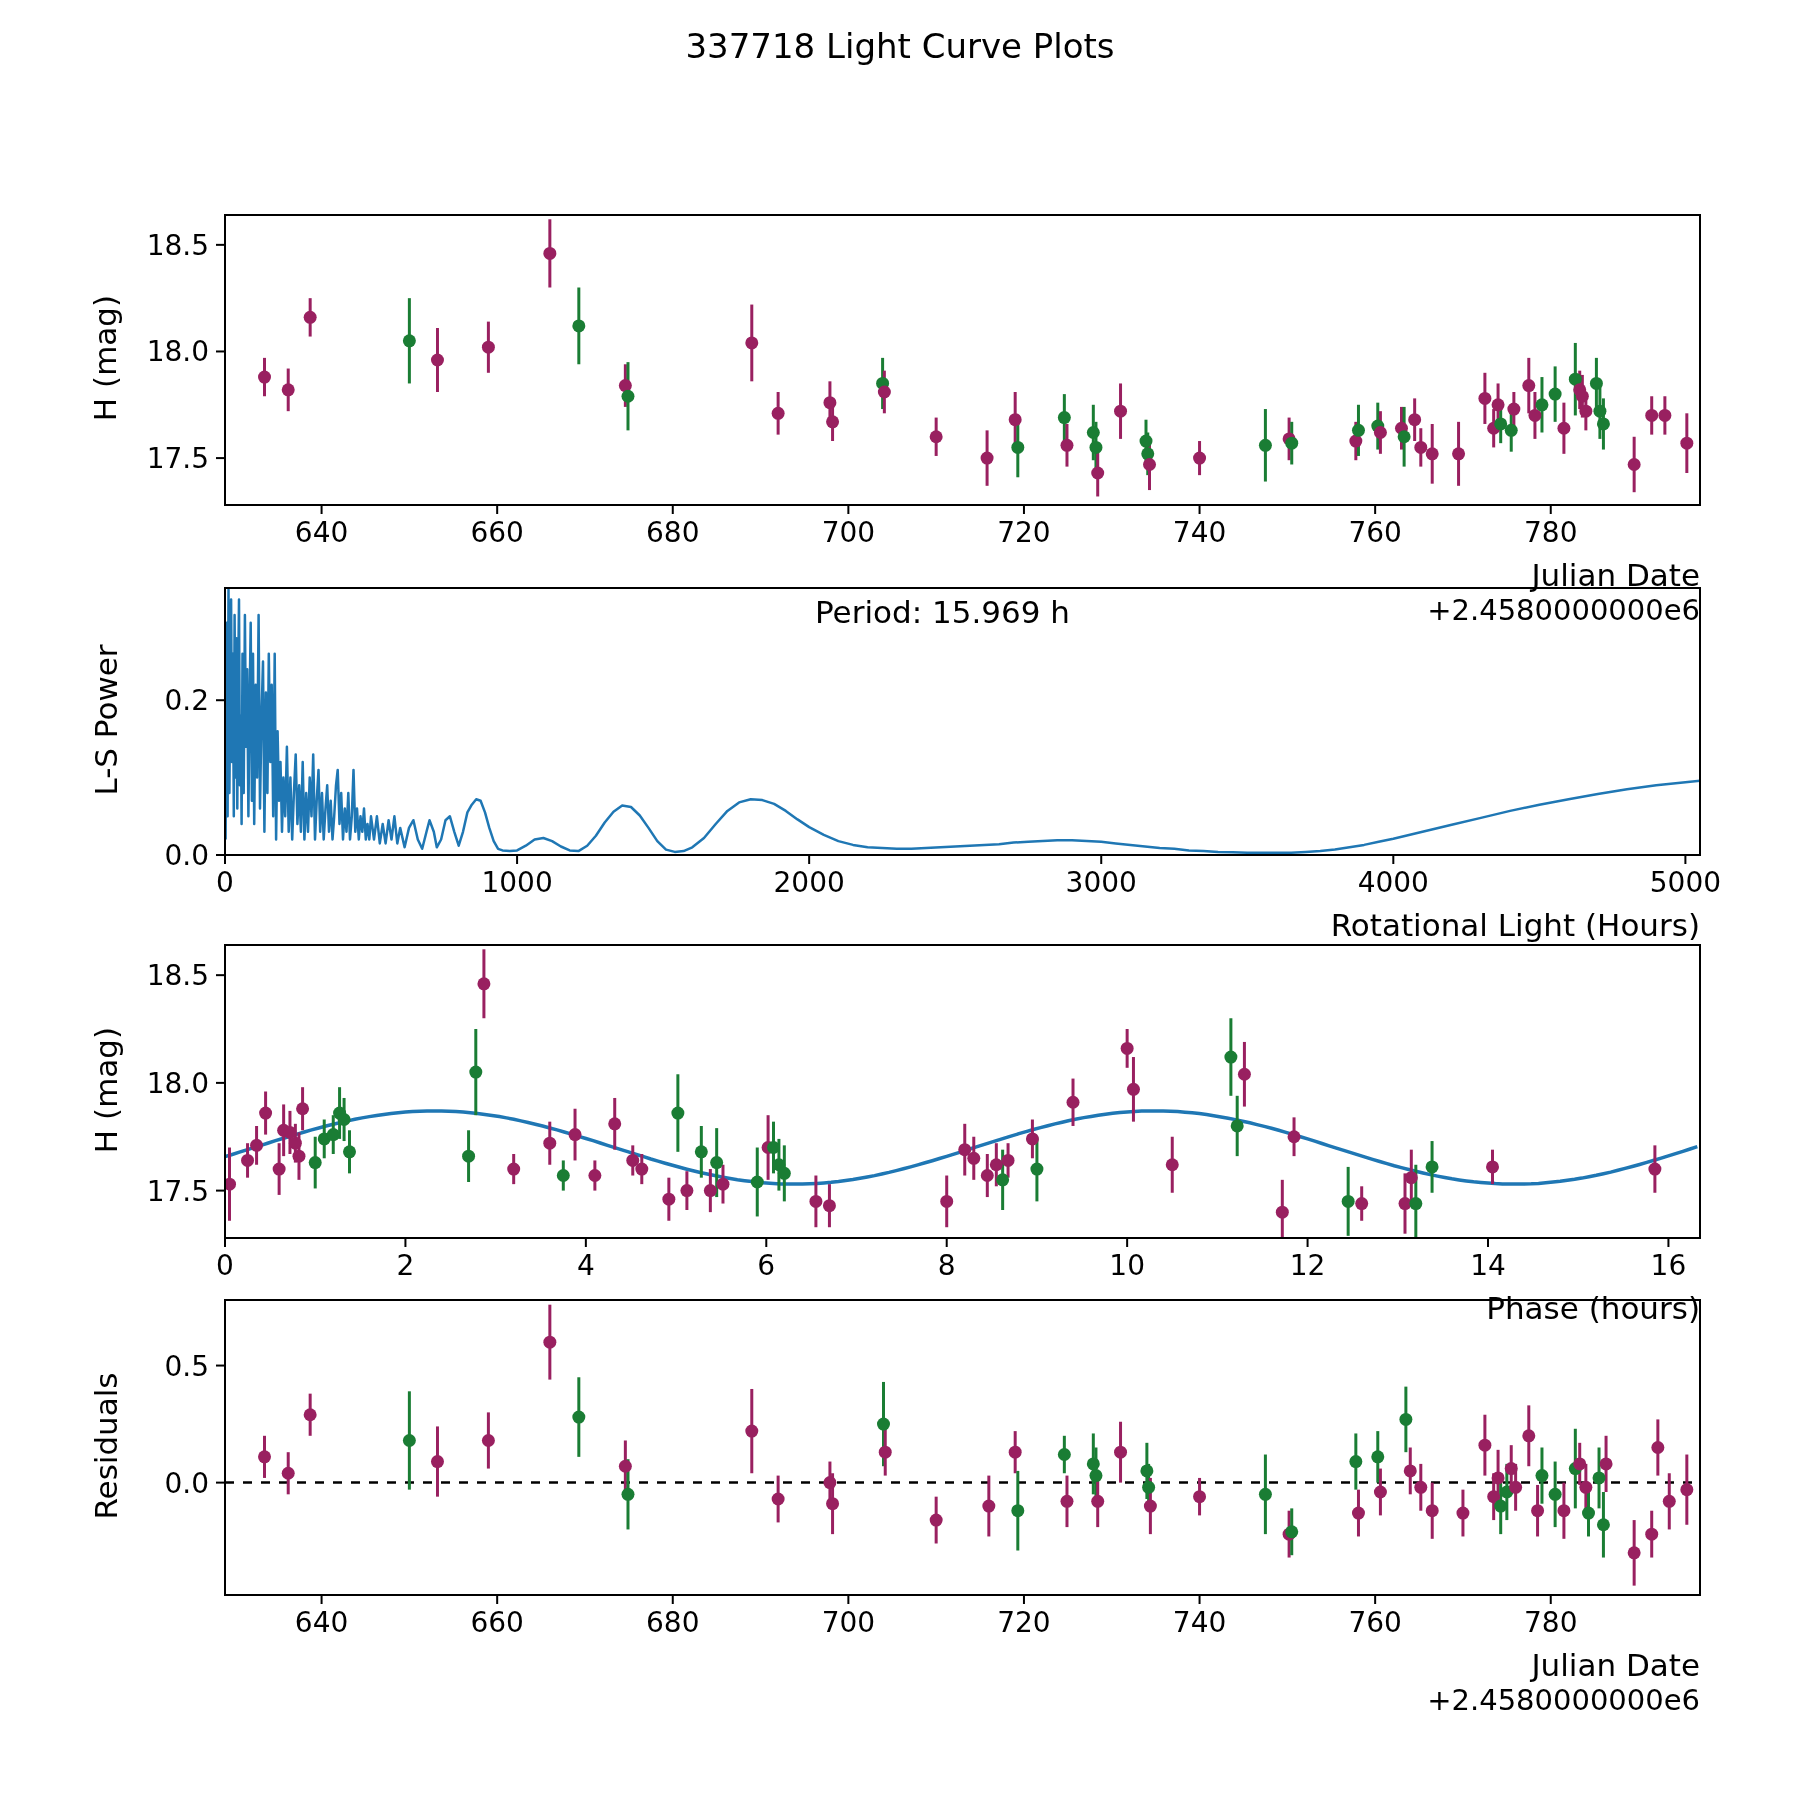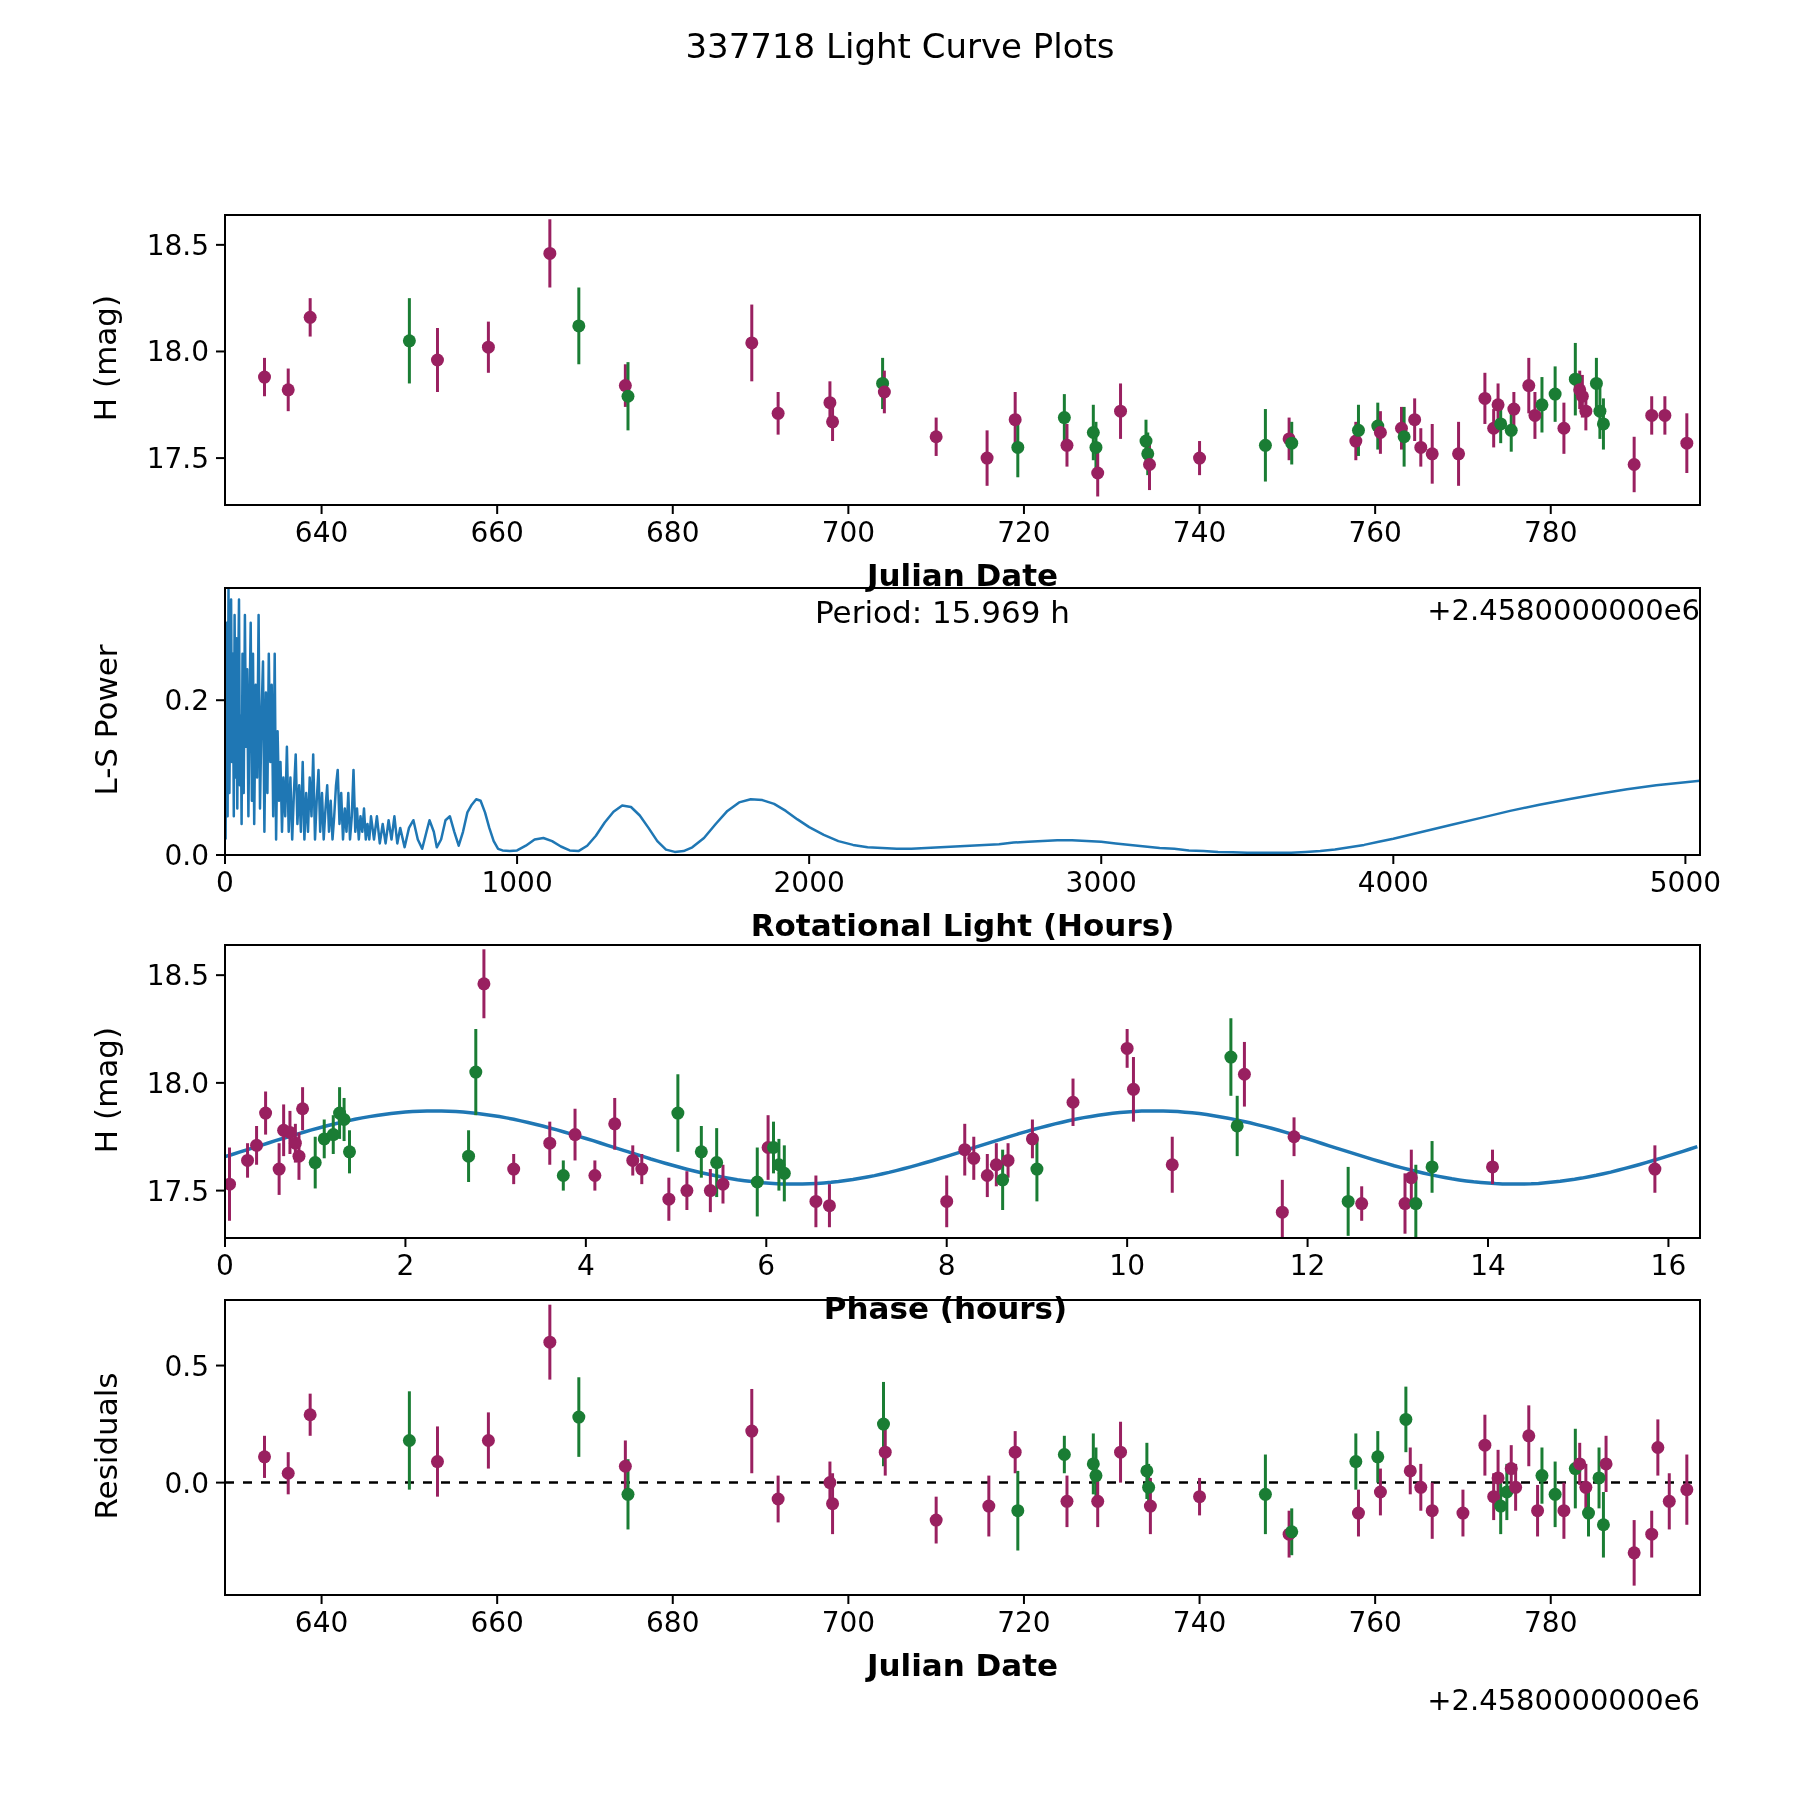--- a/index.html
+++ b/index.html
@@ -1,19 +1,19 @@
 <!DOCTYPE html>
 <html><head>
 <meta charset="utf-8">
 <style>
   html,body{margin:0;padding:0;background:#ffffff;width:1800px;height:1800px;overflow:hidden;
     font-family:"DejaVu Sans",sans-serif;color:#000;}
   .abs{position:absolute;}
   .fig-title{left:0;top:26px;width:1800px;text-align:center;font-size:34px;}
-  .xlabel{font-size:31px;text-align:center;font-weight:bold;}
+  .xlabel{font-size:31px;text-align:right;}
   .ylabel{font-size:31px;text-align:center;transform:rotate(-90deg);transform-origin:center center;}
   .offset-text{font-size:29px;text-align:right;margin-top:36px;}
   .annotation{font-size:31px;}
   svg{position:absolute;left:0;top:0;}
 </style>
 </head>
 <body>
 
 <svg id="canvas" width="1800" height="1800" viewBox="0 0 1800 1800">
     <g>
@@ -555,17 +555,17 @@
 
 <div class="abs ylabel" id="ylab0" style="width: 290px; left: -40px; top: 340px;">H (mag)</div>
 <div class="abs xlabel" id="xlab0" style="width: 1475px; left: 225px; top: 557px;">Julian Date</div>
 <div class="abs offset-text" id="off0" style="left: 1240px; width: 460px; top: 557px;">+2.4580000000e6</div>
 
 <div class="abs ylabel" id="ylab1" style="width: 267px; left: -28.5px; top: 701.5px;">L-S Power</div>
 <div class="abs xlabel" id="xlab1" style="width: 1475px; left: 225px; top: 907px;">Rotational Light (Hours)</div>
 <div class="abs annotation" id="annot1" style="left: 815px; top: 594px;">Period: 15.969 h</div>
 
 <div class="abs ylabel" id="ylab2" style="width: 293px; left: -41.5px; top: 1071.5px;">H (mag)</div>
-<div class="abs xlabel" id="xlab2" style="width: 1475px; left: 208px; top: 1290px;">Phase (hours)</div>
+<div class="abs xlabel" id="xlab2" style="width: 1475px; left: 225px; top: 1290px;">Phase (hours)</div>
 
 <div class="abs ylabel" id="ylab3" style="width: 295px; left: -42.5px; top: 1427.5px;">Residuals</div>
 <div class="abs xlabel" id="xlab3" style="width: 1475px; left: 225px; top: 1647px;">Julian Date</div>
 <div class="abs offset-text" id="off3" style="left: 1240px; width: 460px; top: 1647px;">+2.4580000000e6</div>
 
 </body></html>

